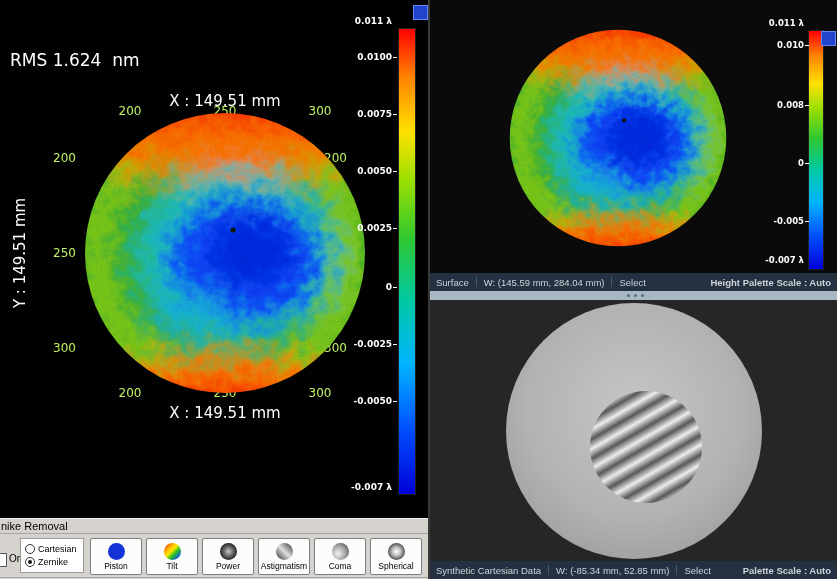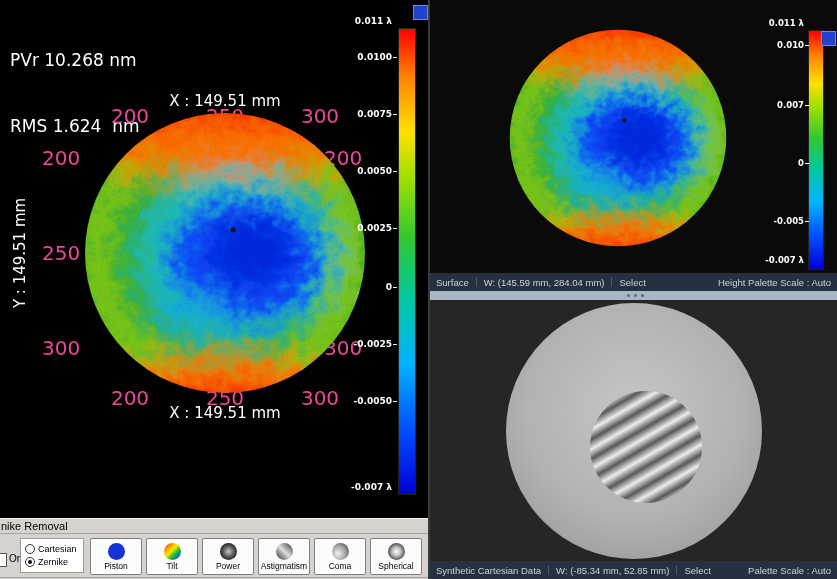--- a/index.html
+++ b/index.html
@@ -3,21 +3,21 @@
 <meta charset="utf-8">
 <style>
   html,body{margin:0;padding:0;width:837px;height:579px;background:#3a3a3a;overflow:hidden;
             font-family:"DejaVu Sans",sans-serif;}
   .abs{position:absolute;}
 
   
   #left{left:0;top:0;width:428px;height:579px;background:#010101;}
   .stats{left:10px;top:5px;color:#ffffff;font-size:17px;line-height:22px;white-space:pre;}
   .axlab{color:#ffffff;font-size:15px;white-space:nowrap;}
-  .tickl{color:#ec4899;font-size:20px;white-space:nowrap;}
+  .tickl{color:#bef264;font-size:12px;white-space:nowrap;}
   #xlab-top{left:225px;top:92px;transform:translateX(-50%);}
   #xlab-bot{left:225px;top:404px;transform:translateX(-50%);}
   #ylab-left{left:20px;top:253px;transform:translate(-50%,-50%) rotate(-90deg);}
   #ylab-right{left:347px;top:253px;transform:translate(-50%,-50%) rotate(90deg);}
   .t-top{top:104px;transform:translateX(-50%);}
   .t-bot{top:386px;transform:translateX(-50%);}
   .t-left{left:42px;width:34px;text-align:right;transform:translateY(-50%);}
   .t-right{left:324px;width:34px;text-align:left;transform:translateY(-50%);}
 
   .cbar{background:linear-gradient(180deg,#ff0000 0%,#ff8000 10%,#ffe000 22%,#a0e000 32%,
@@ -31,21 +31,21 @@
   .scale-btn{width:13px;height:13px;background:#2244cc;border:1px solid #6688ee;}
 
   
   #surf-panel{left:430px;top:0;width:407px;height:291px;background:#0a0a0a;}
   #cbar-right{left:378px;top:30px;width:14px;height:238px;}
 
   .statusbar{position:absolute;left:0;right:0;bottom:0;height:18px;background:#253140;
              color:#ccd3d9;font-family:"Liberation Sans",sans-serif;font-size:9.5px;
              display:flex;align-items:center;padding:0 6px;box-sizing:border-box;}
   .sep{width:1px;height:10px;background:#4a5866;margin:0 7px;}
-  .status-right{margin-left:auto;}
+  .status-right{margin-left:auto;font-weight:bold;}
 
   
   #splitter{left:430px;top:291px;width:407px;height:9px;background:#a8b8c2;cursor:row-resize;}
   .dots{position:absolute;left:50%;top:3px;width:3px;height:3px;border-radius:50%;background:#5c6e7a;
         box-shadow:-7px 0 0 #5c6e7a,7px 0 0 #5c6e7a;}
 
   
   #int-panel{left:430px;top:300px;width:407px;height:279px;background:#262626;overflow:hidden;}
   #pupil{left:76px;top:3px;width:256px;height:256px;border-radius:50%;
          background:radial-gradient(circle at 50% 42%,#c6c6c6 0%,#b2b2b2 55%,#9c9c9c 85%,#828282 100%);}
@@ -76,21 +76,20 @@
   .i-astig{background:linear-gradient(45deg,#2e2e2e,#dedede 50%,#2e2e2e);}
   .i-coma{background:radial-gradient(circle at 35% 62%,#f2f2f2,#9a9a9a 55%,#303030 95%);}
   .i-sph{background:radial-gradient(circle,#ffffff 0%,#c2c2c2 35%,#585858 68%,#d6d6d6 100%);}
 </style>
 </head>
 <body>
 
 <div class="abs" id="left">
 
   <div class="abs stats">
-    <div>PVr 10.268 nm</div>
     <div>RMS 1.624  nm</div>
   </div>
 
   <div class="abs axlab" id="xlab-top">X : 149.51 mm</div>
   <div class="abs axlab" id="xlab-bot">X : 149.51 mm</div>
   <div class="abs axlab" id="ylab-left">Y : 149.51 mm</div>
   <div class="abs axlab" id="ylab-right">Y : 149.51 mm</div>
 
   <div class="abs tickl t-top" style="left:130px">200</div>
   <div class="abs tickl t-top" style="left:225px">250</div>
@@ -187,21 +186,21 @@
         <ellipse cx="176" cy="150" rx="42" ry="36" fill="#0626e0" opacity="0.9"></ellipse>
         <ellipse cx="118" cy="210" rx="40" ry="26" fill="#18b6e0" opacity="0.7"></ellipse>
       </g>
       <circle cx="158" cy="127" r="2.6" fill="#101400"></circle>
     </g>
   </svg>
 
   <div class="abs cbar" id="cbar-right"></div>
   <div class="cb-lab r" style="top:23px">0.011 λ</div>
   <div class="cb-lab r cb-tick" style="top:45px">0.010</div>
-  <div class="cb-lab r cb-tick" style="top:105px">0.007</div>
+  <div class="cb-lab r cb-tick" style="top:105px">0.008</div>
   <div class="cb-lab r cb-tick" style="top:163px">0</div>
   <div class="cb-lab r cb-tick" style="top:221px">-0.005</div>
   <div class="cb-lab r" style="top:260px">-0.007 λ</div>
   <div class="abs scale-btn" style="left:391px;top:31px"></div>
 
   <div class="statusbar">
     <span>Surface</span>
     <span class="sep"></span>
     <span>W: (145.59 mm, 284.04 mm)</span>
     <span class="sep"></span>

